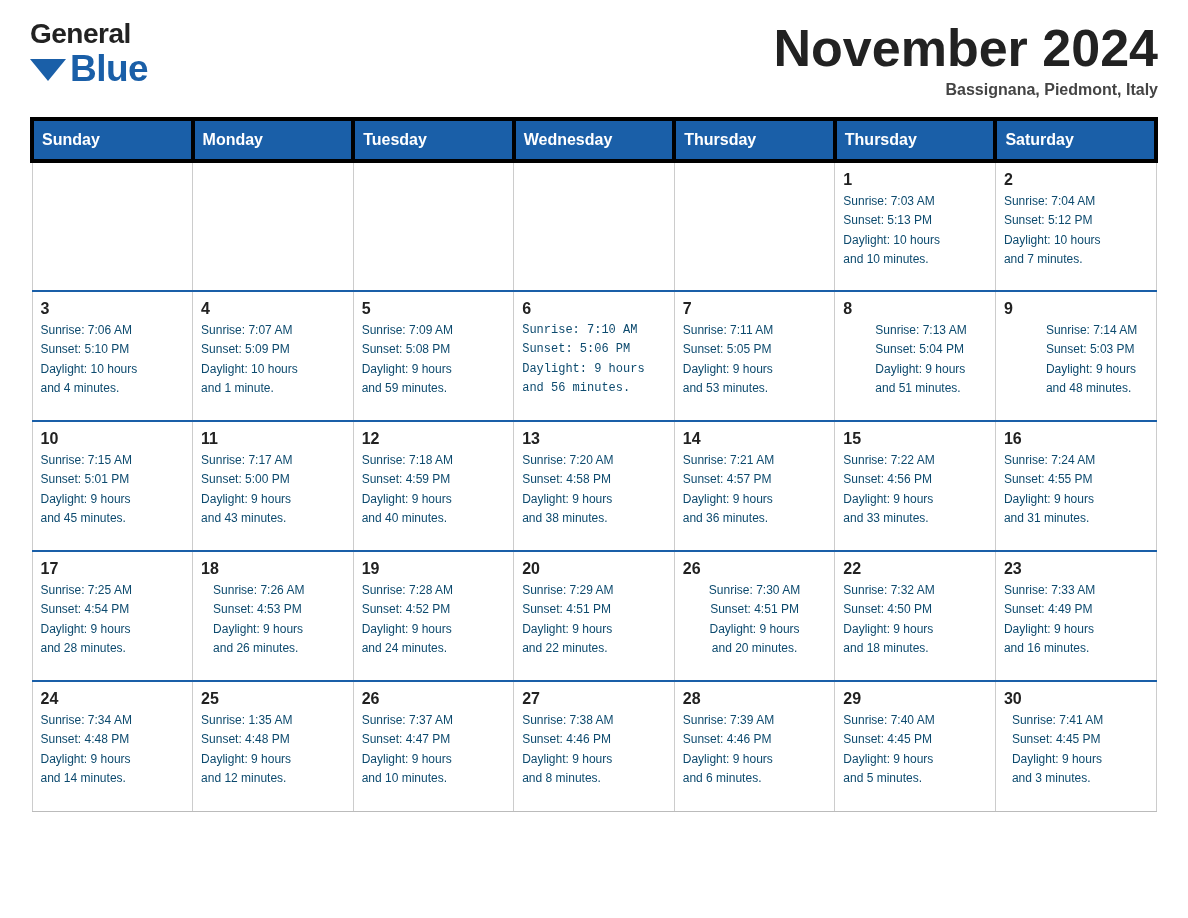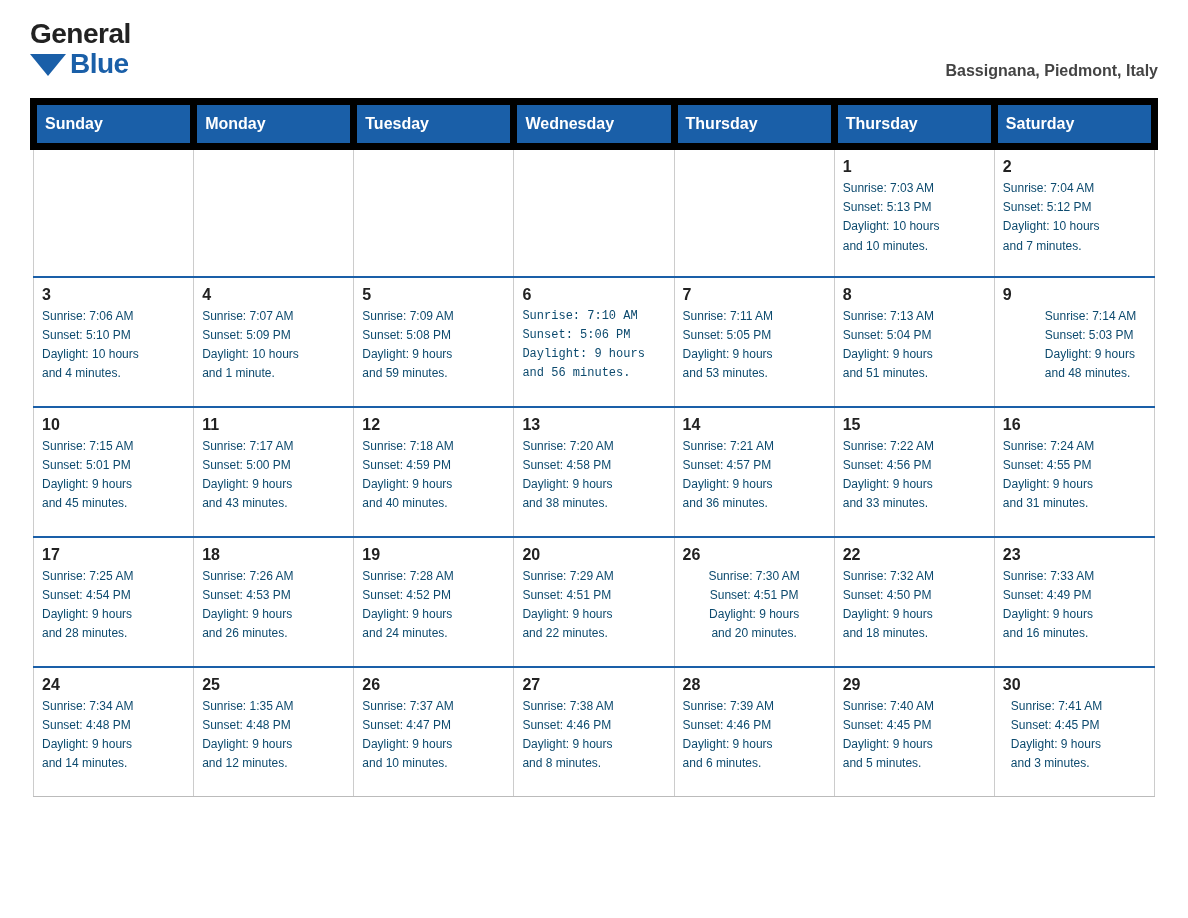--- a/index.html
+++ b/index.html
@@ -7,21 +7,21 @@
       font-family: Arial, sans-serif;
       background: #fff;
       color: #333;
       width: 1188px;
       min-height: 918px;
       padding: 20px 30px;
     }
     .header {
       display: flex;
       justify-content: space-between;
-      align-items: flex-end;
+      align-items: flex-start;
       margin-bottom: 18px;
     }
     .logo {
       display: flex;
       flex-direction: column;
       align-items: flex-start;
     }
     .logo-general {
       font-size: 28px;
       font-weight: bold;
@@ -36,21 +36,21 @@
     .logo-triangle {
       width: 0;
       height: 0;
       border-left: 18px solid transparent;
       border-right: 18px solid transparent;
       border-top: 22px solid #1a5fa8;
       margin-right: 4px;
       margin-top: 2px;
     }
     .logo-blue-text {
-      font-size: 28px;
+      font-size: 37px;
       font-weight: bold;
       color: #1a5fa8;
       letter-spacing: -0.5px;
     }
     .title-block {
       text-align: right;
     }
     .month-title {
       font-size: 52px;
       font-weight: bold;
@@ -69,21 +69,21 @@
       border-collapse: collapse;
       table-layout: fixed;
     }
     .calendar-table th {
       background-color: #1a5fa8;
       color: #fff;
       font-size: 16px;
       font-weight: bold;
       padding: 10px 8px;
       text-align: left;
-      border: 7px solid #000000;
+      border: 4px solid #000000;
     }
     .calendar-table td {
       vertical-align: top;
       padding: 8px 8px 10px 8px;
       border: 1px solid #ccc;
       font-size: 12.5px;
       color: #333;
       background: #fff;
       min-height: 110px;
       height: 130px;
@@ -122,20 +122,21 @@
 
 <div class="header">
   <div class="logo">
     <span class="logo-general">General</span>
     <div class="logo-blue-row">
       <div class="logo-triangle"></div>
       <span class="logo-blue-text">Blue</span>
     </div>
   </div>
   <div class="title-block">
+    <div class="month-title">November 2024</div>
     <div class="location-title">Bassignana, Piedmont, Italy</div>
   </div>
 </div>
 
 <table class="calendar-table">
   <thead>
     <tr>
     <th>Sunday</th>
         <th>Monday</th>
         <th>Tuesday</th>
@@ -198,21 +199,21 @@
         </td>
         <td>
           <span class="day-number">7</span>
           <div class="day-info" style="white-space: pre-line;">Sunrise: 7:11 AM
 Sunset: 5:05 PM
 Daylight: 9 hours
 and 53 minutes.</div>
         </td>
         <td>
           <span class="day-number">8</span>
-          <div class="day-info" style="white-space: pre-line;">Sunrise: 7:13 AM
+          <div class="day-info" style="white-space: pre-line; margin-left: 32px;">Sunrise: 7:13 AM
 Sunset: 5:04 PM
 Daylight: 9 hours
 and 51 minutes.</div>
         </td>
         <td>
           <span class="day-number">9</span>
           <div class="day-info" style="white-space: pre-line; margin-left: 42px;">Sunrise: 7:14 AM
 Sunset: 5:03 PM
 Daylight: 9 hours
 and 48 minutes.</div>
@@ -272,21 +273,21 @@
       <tr class="week-row">
         <td>
           <span class="day-number">17</span>
           <div class="day-info" style="white-space: pre-line;">Sunrise: 7:25 AM
 Sunset: 4:54 PM
 Daylight: 9 hours
 and 28 minutes.</div>
         </td>
         <td>
           <span class="day-number">18</span>
-          <div class="day-info" style="white-space: pre-line;">Sunrise: 7:26 AM
+          <div class="day-info" style="white-space: pre-line; margin-left: 12px;">Sunrise: 7:26 AM
 Sunset: 4:53 PM
 Daylight: 9 hours
 and 26 minutes.</div>
         </td>
         <td>
           <span class="day-number">19</span>
           <div class="day-info" style="white-space: pre-line;">Sunrise: 7:28 AM
 Sunset: 4:52 PM
 Daylight: 9 hours
 and 24 minutes.</div>

